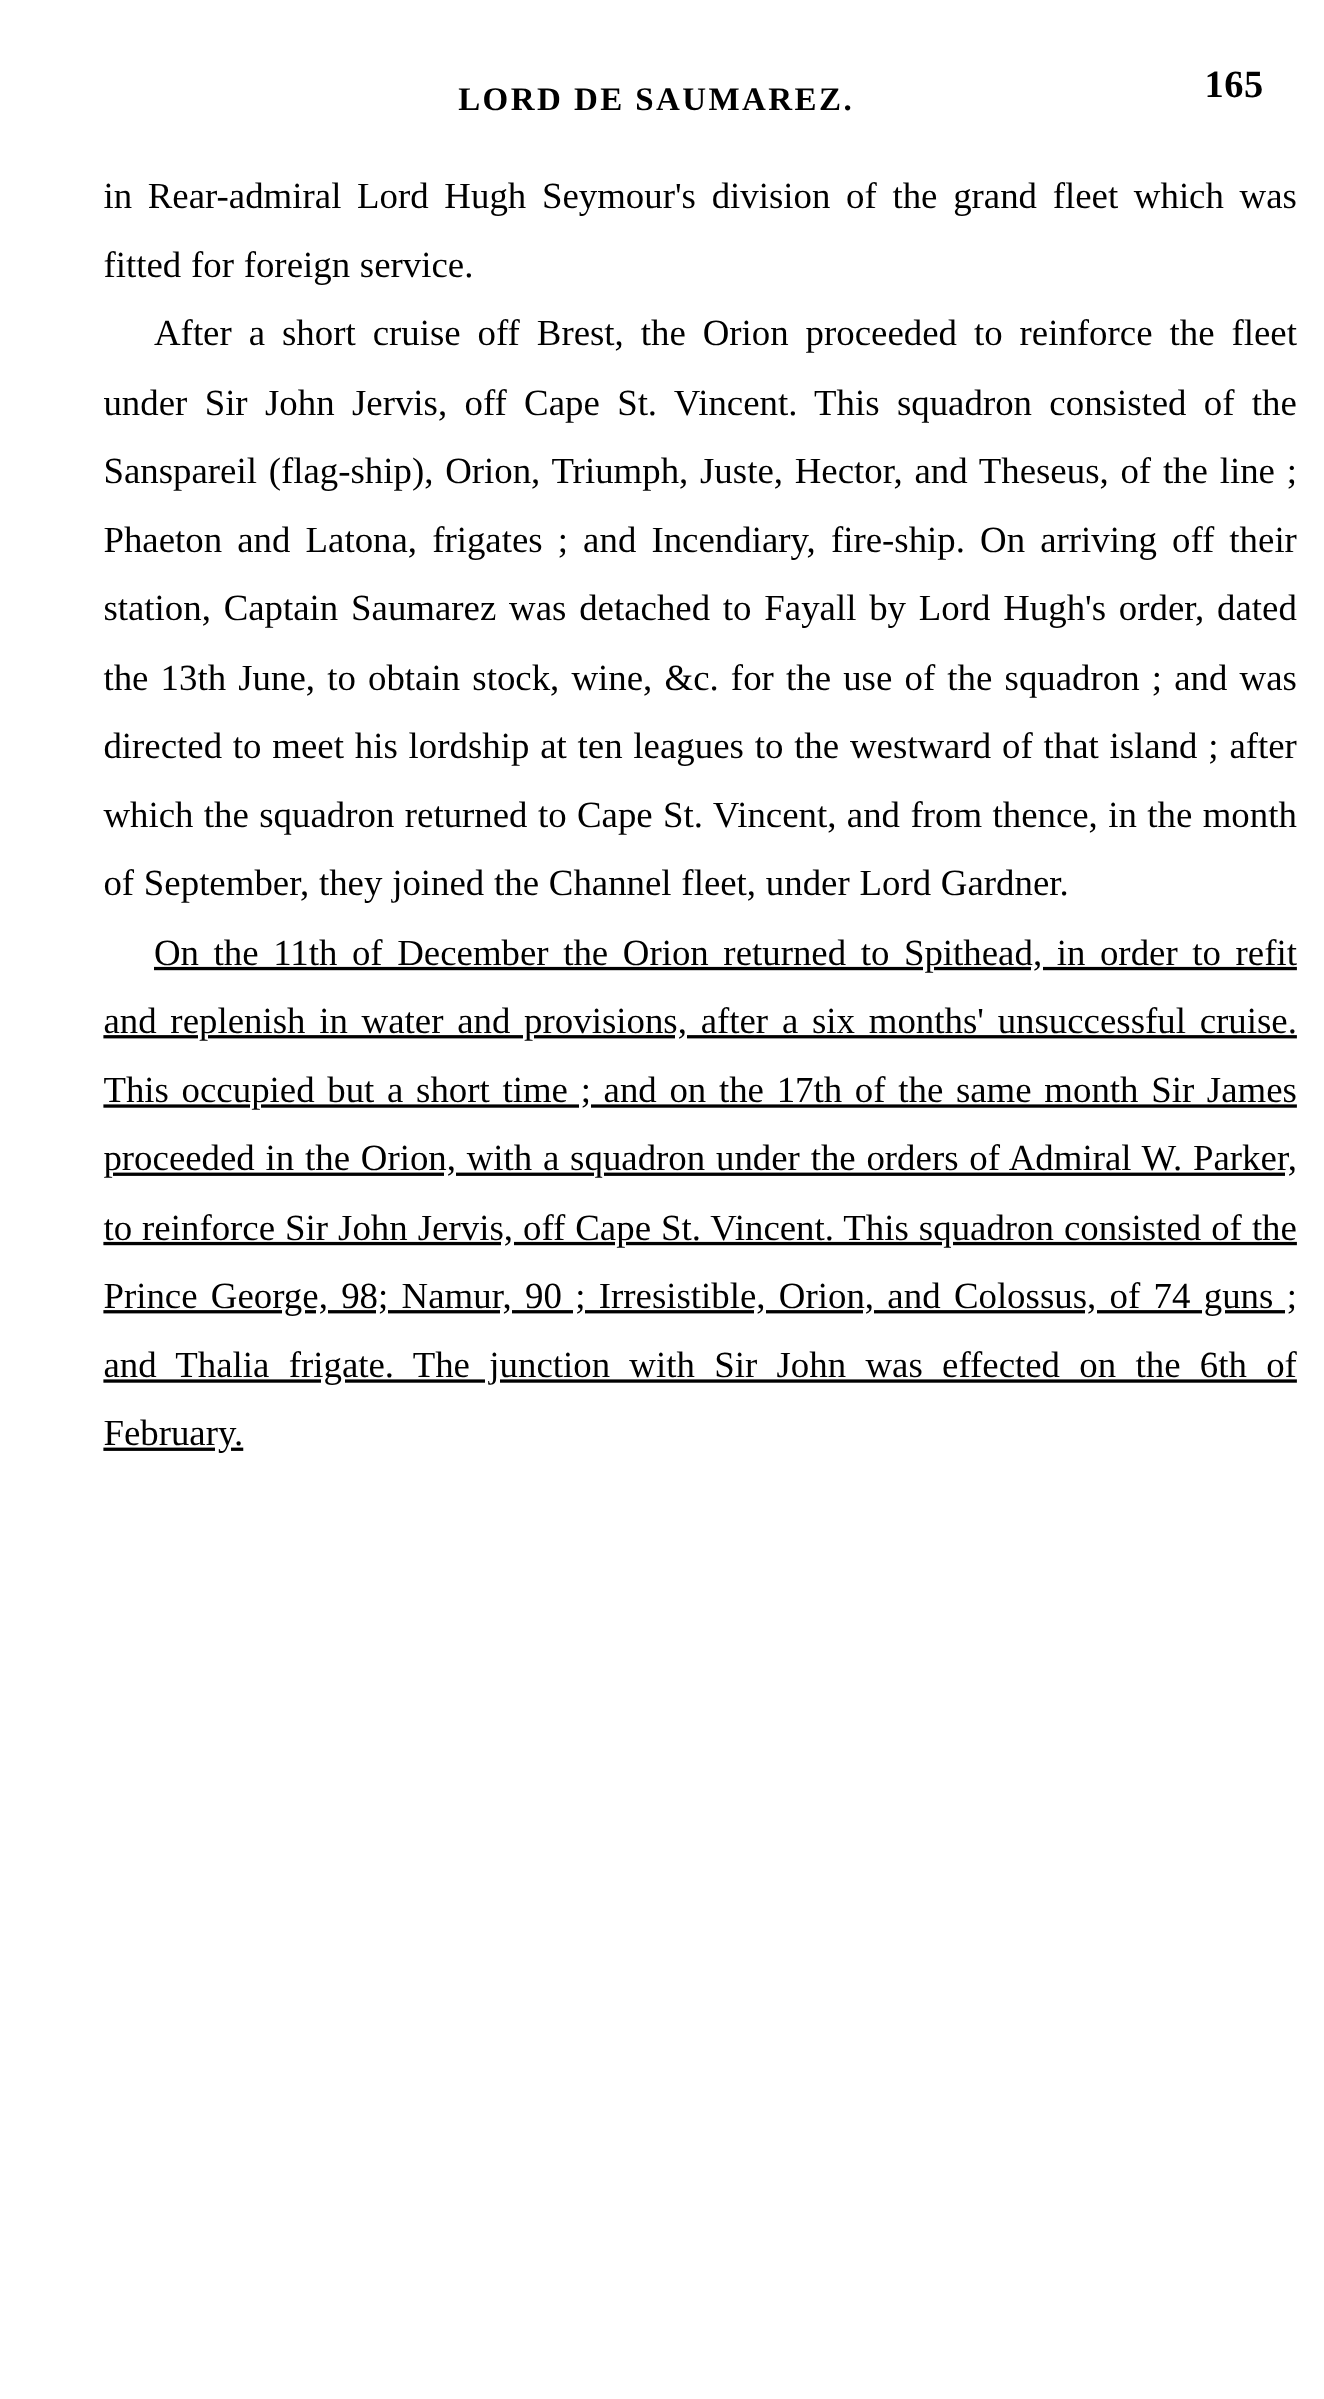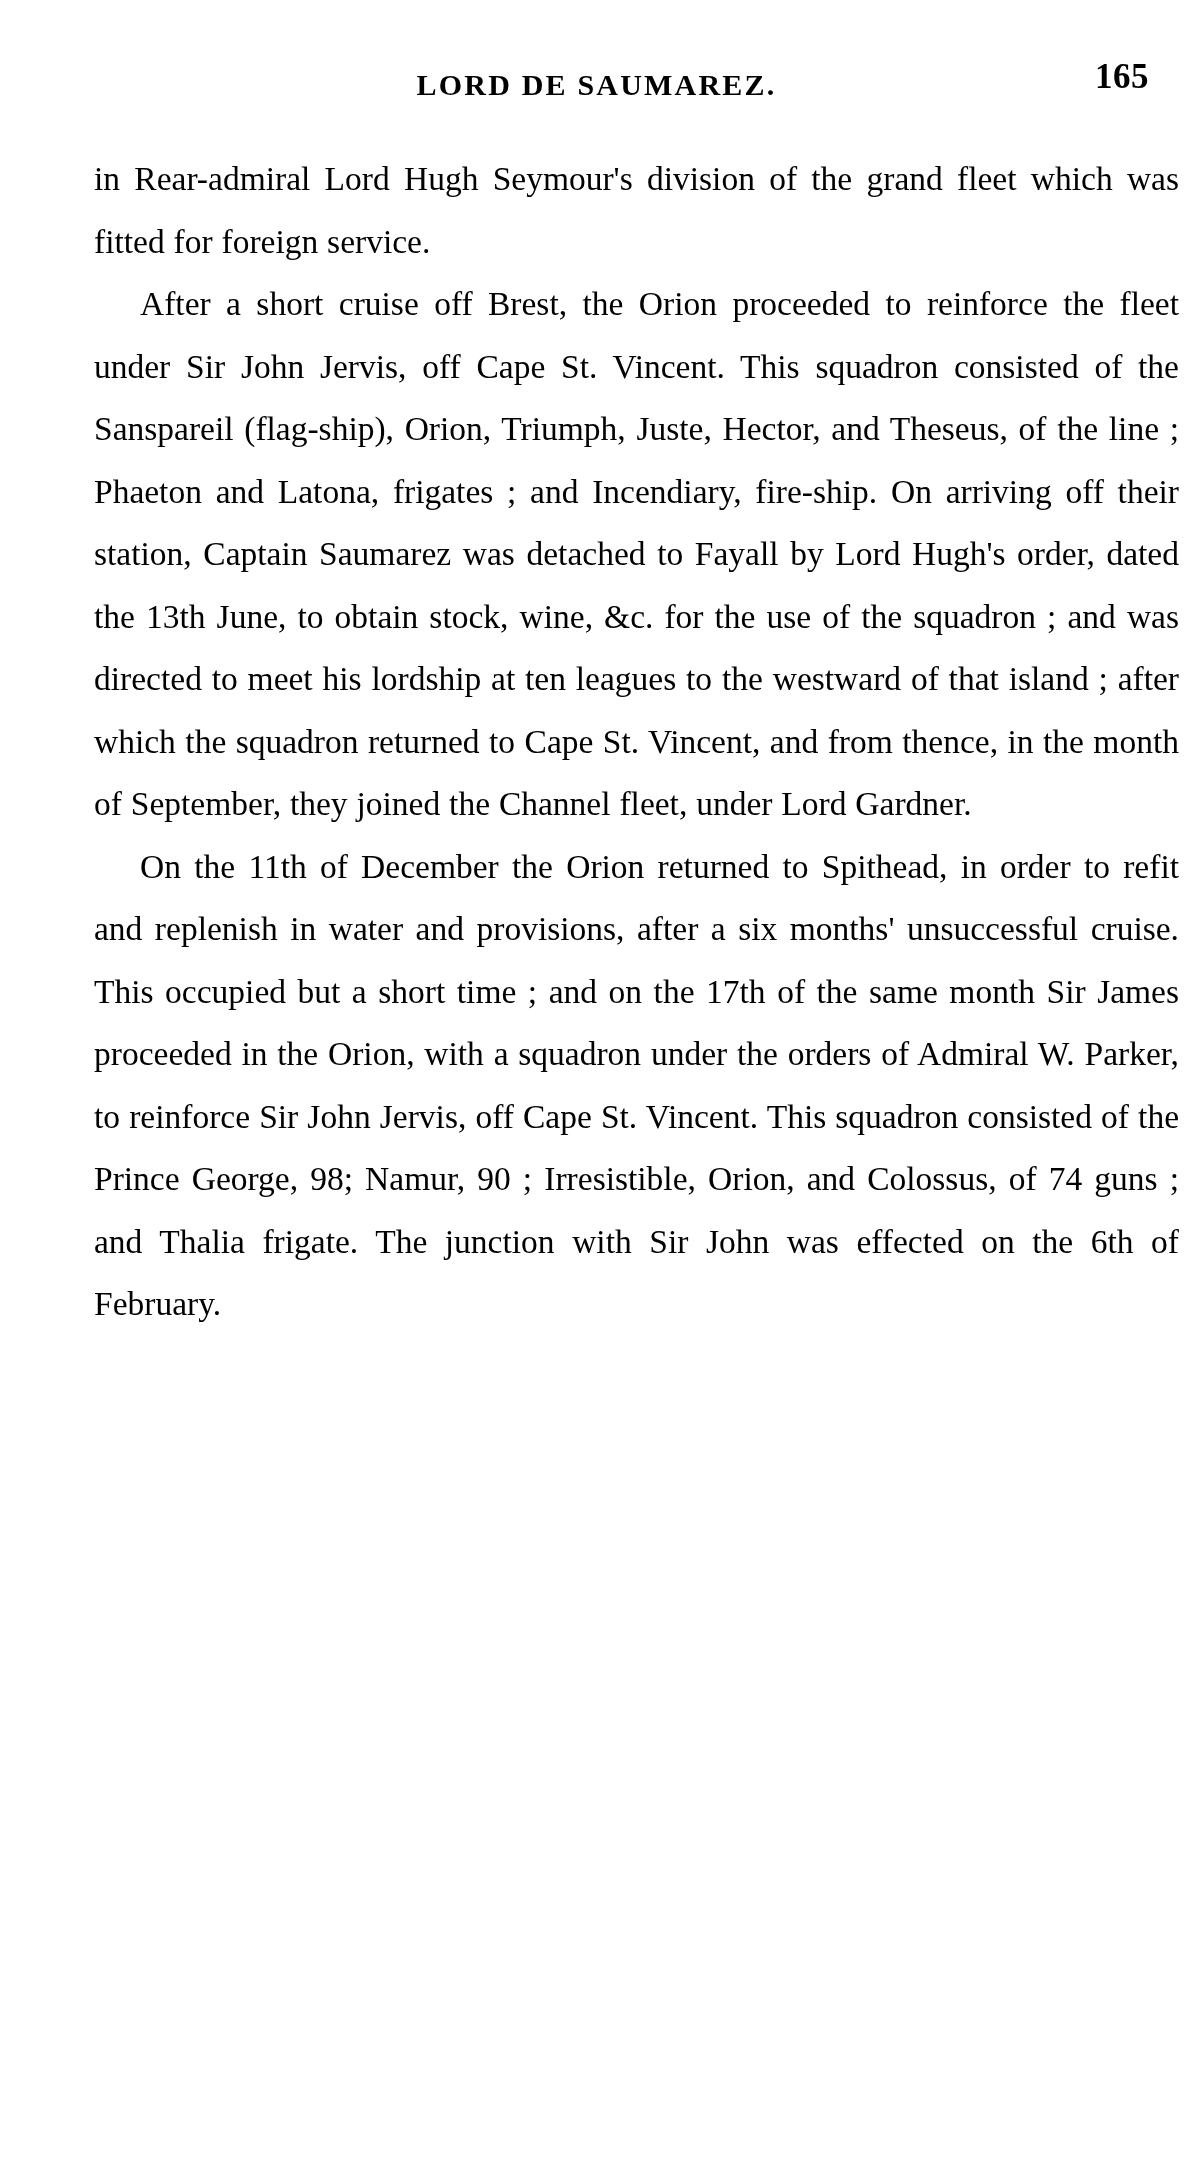--- a/index.html
+++ b/index.html
@@ -22,21 +22,21 @@
     padding: 0;
     background: #ffffff;
   }
   .page-header {
     position: absolute;
     top: 62px;
     left: 60px;
     right: 71px;
     height: 46px;
     display: flex;
-    align-items: center;
+    align-items: flex-end;
     justify-content: center;
   }
   .running-title {
     font-family: "Liberation Serif", serif;
     font-size: 30px;
     letter-spacing: 2.2px;
     font-weight: 600;
     text-align: center;
     white-space: nowrap;
   }
@@ -71,20 +71,21 @@
   }
   .body-text p + p {
     margin-top: 0;
   }
   
   .ink-block {
     filter: none;
   }
   .last-line-full {
     text-align-last: justify;
+    text-decoration: underline;
   }
 </style>
 </head>
 <body>
 
 <div class="page">
 
   <div class="page-header">
     <span class="running-title">LORD DE SAUMAREZ.</span>
   </div>

